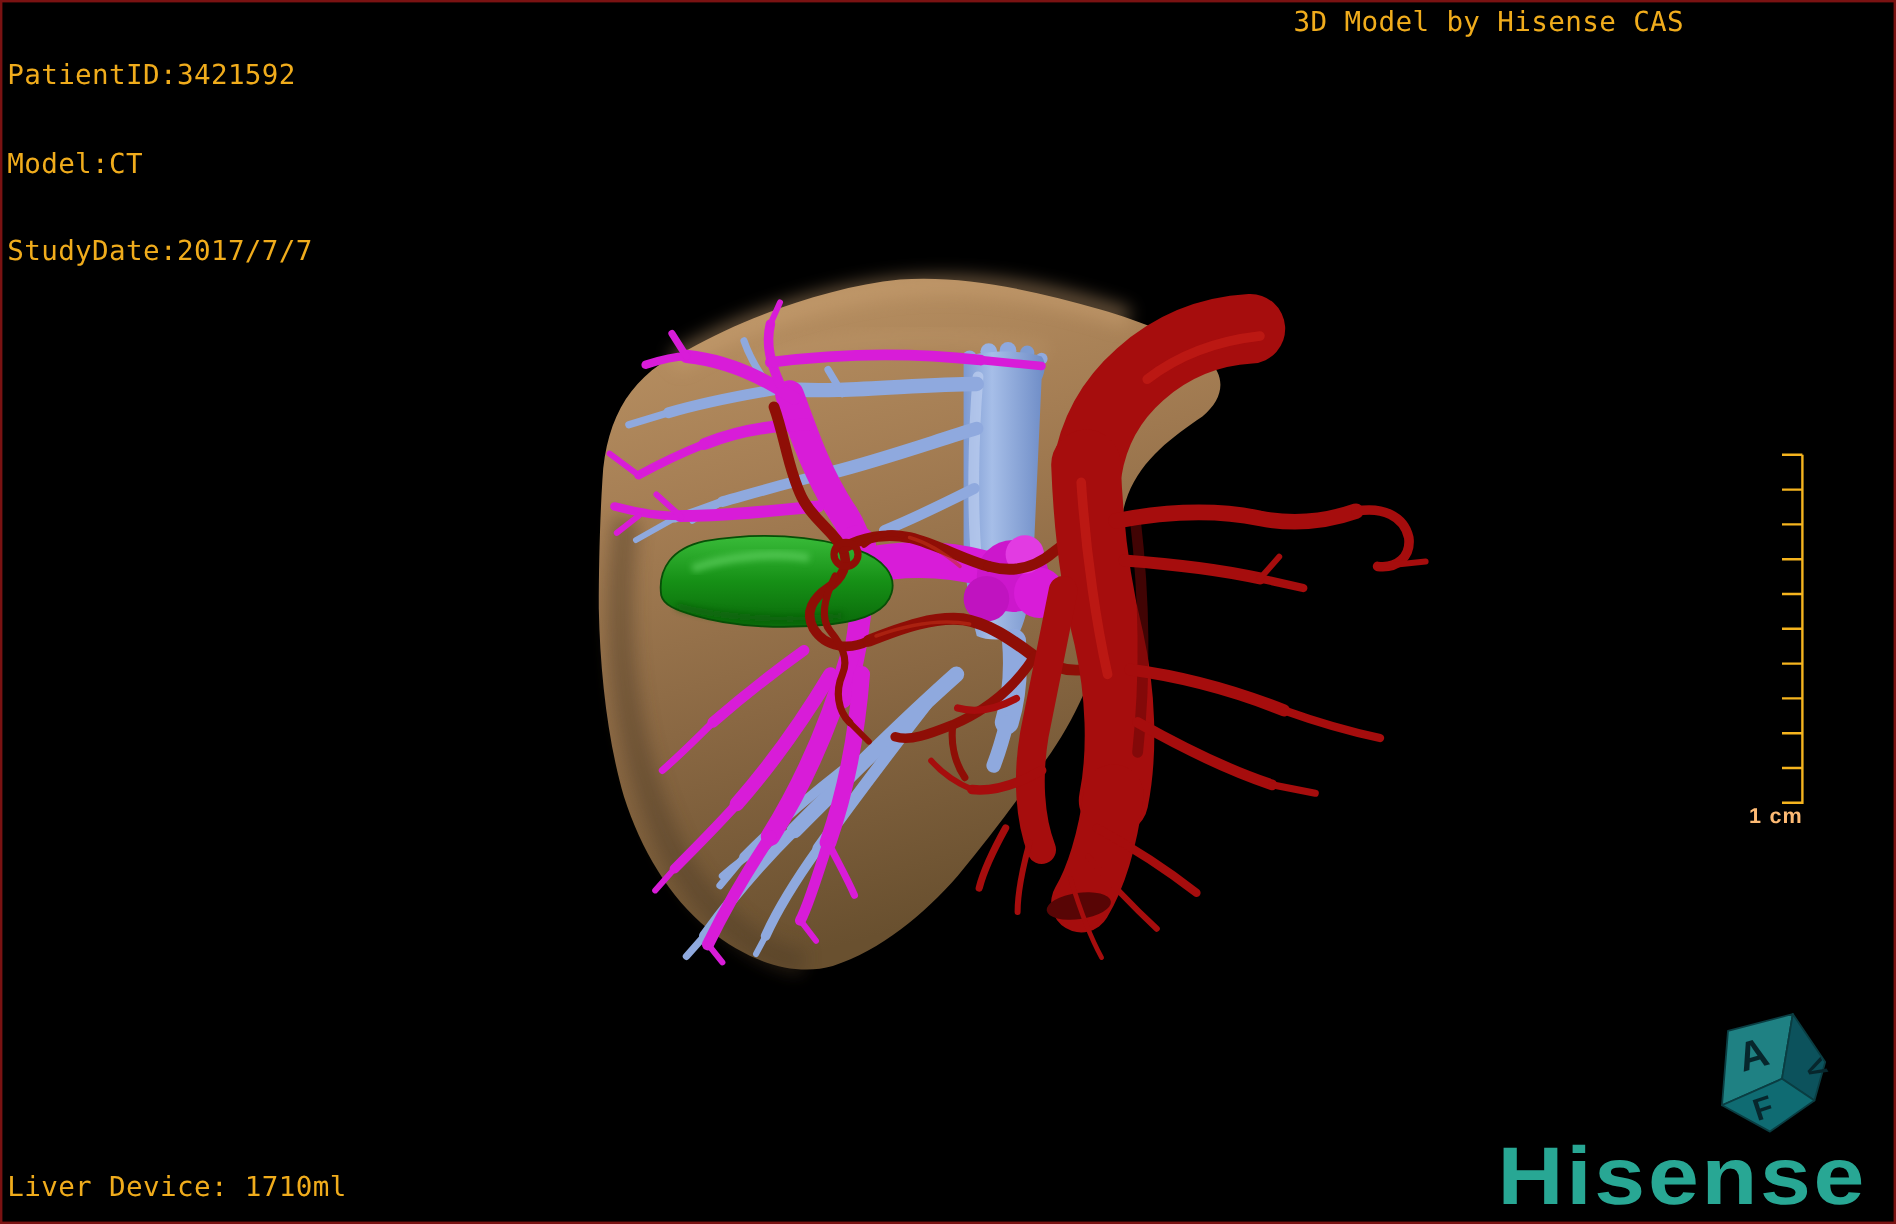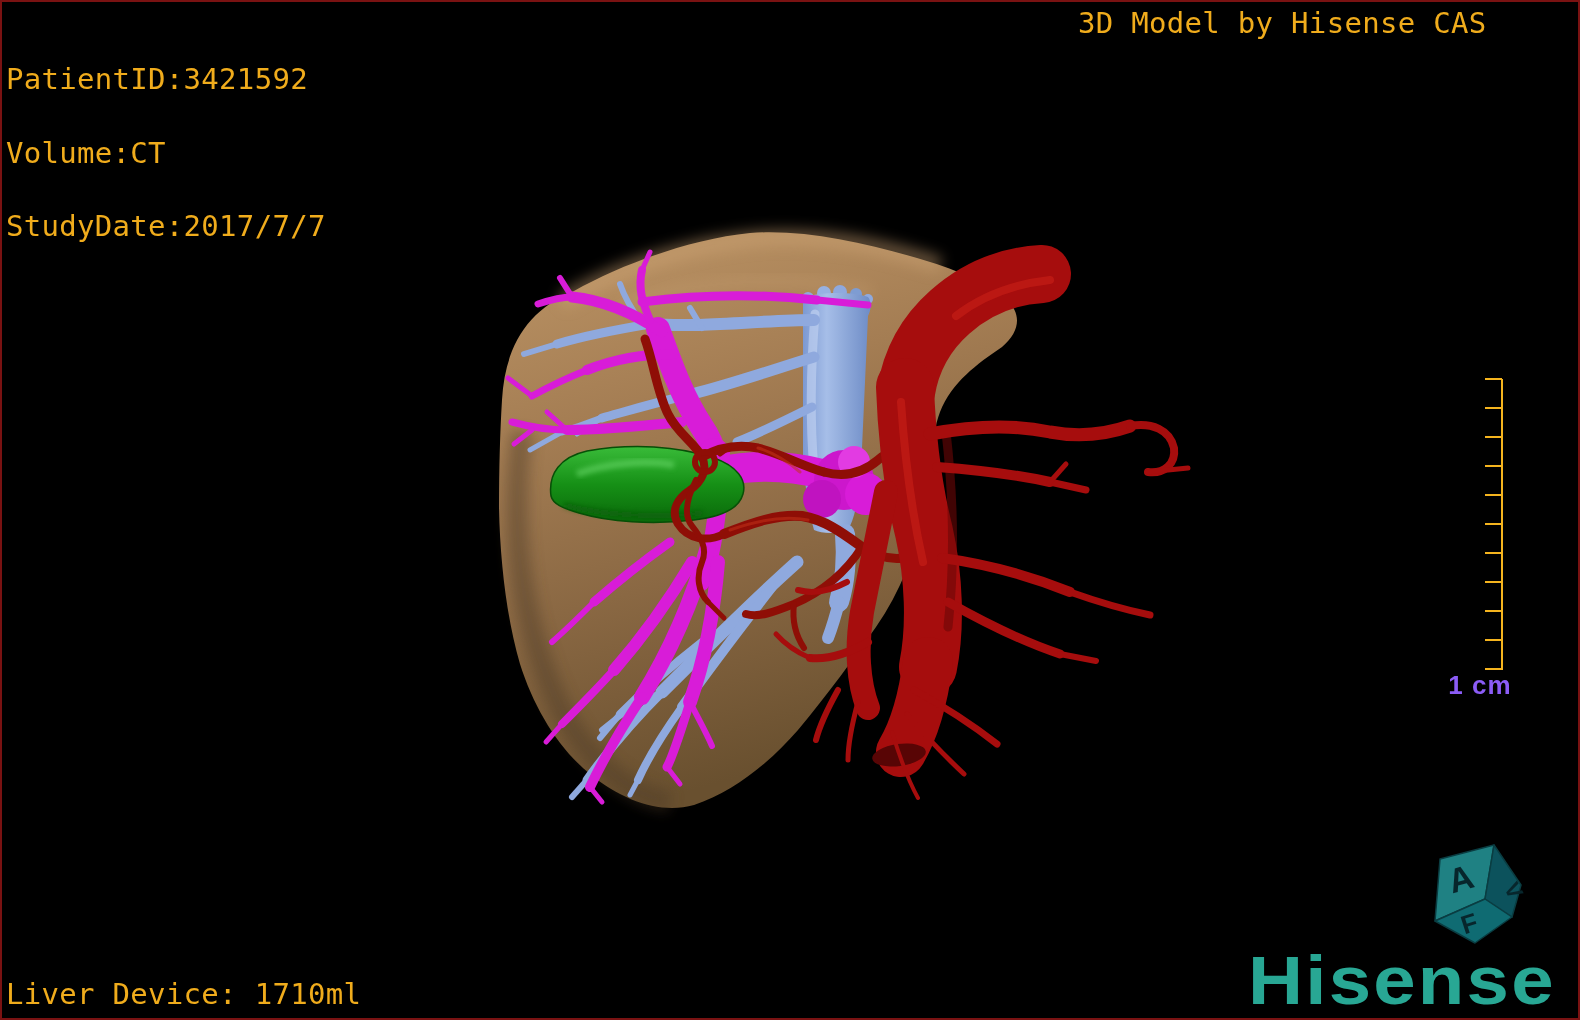--- a/index.html
+++ b/index.html
@@ -1,27 +1,27 @@
 <!DOCTYPE html>
 <html><head>
 <meta charset="utf-8">
 <style>
   html,body{margin:0;padding:0;background:#000;}
   .frame{
     position:relative;width:1580px;height:1020px;background:#000;
     border:2px solid #7a1212;box-sizing:border-box;overflow:hidden;
     font-family:"DejaVu Sans Mono","Liberation Mono",monospace;
   }
-  .ovl{position:absolute;color:#F0AC1C;font-size:29px;letter-spacing:.3px;white-space:pre;}
-  .patient-block{top:16px;left:4px;line-height:24.5px;}
+  .ovl{position:absolute;color:#F0AC1C;font-size:23px;letter-spacing:.3px;white-space:pre;}
+  .patient-block{top:0;left:4px;line-height:24.5px;}
   .watermark{top:4px;left:1076px;}
   .volume{top:975px;left:4px;}
   .ruler-label{
     position:absolute;top:668px;left:1446px;width:64px;text-align:center;
-    color:#8b5cf6;font-size:26px;font-weight:600;letter-spacing:1px;
+    color:#fdba74;font-size:18px;font-weight:600;letter-spacing:1px;
     font-family:"Liberation Sans",sans-serif;
   }
   .logo{
     position:absolute;top:944px;left:1246px;color:#28A794;font-size:68px;
     font-weight:bold;font-family:"Liberation Sans",sans-serif;letter-spacing:2px;
     transform:scaleX(1.12);transform-origin:left top;line-height:1;
   }
   svg.scene{position:absolute;inset:0;}
 </style>
 </head>
@@ -217,21 +217,21 @@
       <polygon points="1492,843 1519,883 1510,915 1483,897" fill="#0C525C"></polygon>
       <polygon points="1483,897 1510,915 1473,941 1433,919" fill="#0F6B72"></polygon>
       <text x="1462" y="888" font-size="34" font-weight="bold" fill="#07262C" stroke="none" font-family="Liberation Sans, sans-serif" text-anchor="middle" transform="rotate(-16 1462 888)">A</text>
       <text x="1470" y="930" font-size="26" font-weight="bold" fill="#07262C" stroke="none" font-family="Liberation Sans, sans-serif" text-anchor="middle" transform="rotate(-18 1470 930)">F</text>
       <text x="1505" y="892" font-size="22" font-weight="bold" fill="#07262C" stroke="none" font-family="Liberation Sans, sans-serif" text-anchor="middle" transform="rotate(62 1505 892)">V</text>
     </g>
   </svg>
 
   <div class="ovl patient-block">
     <div>PatientID:3421592</div>
-    <div>Volume:CT</div>
+    <div>Model:CT</div>
     <div>StudyDate:2017/7/7</div>
   </div>
 
   <div class="ovl watermark">3D Model by Hisense CAS</div>
 
   <div class="ovl volume">Liver Device: 1710ml</div>
 
   <div class="ruler-label">1 cm</div>
 
   <div class="logo">Hisense</div>

